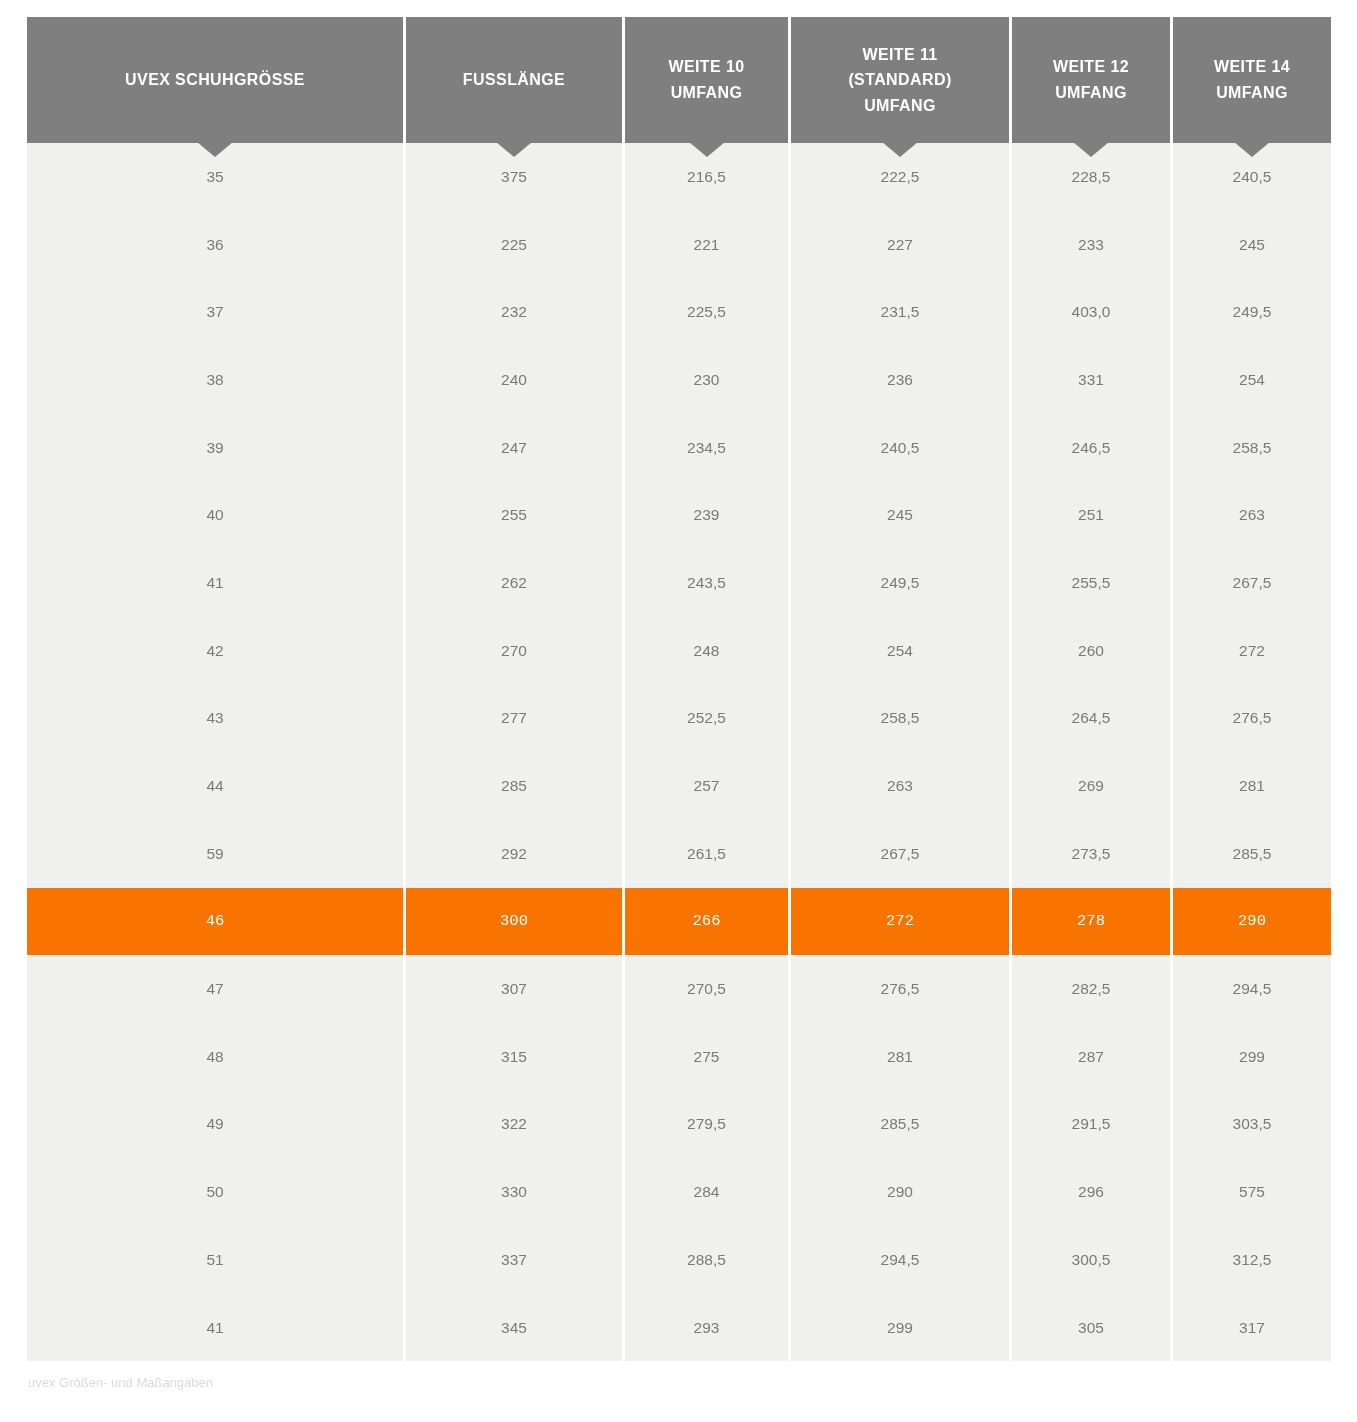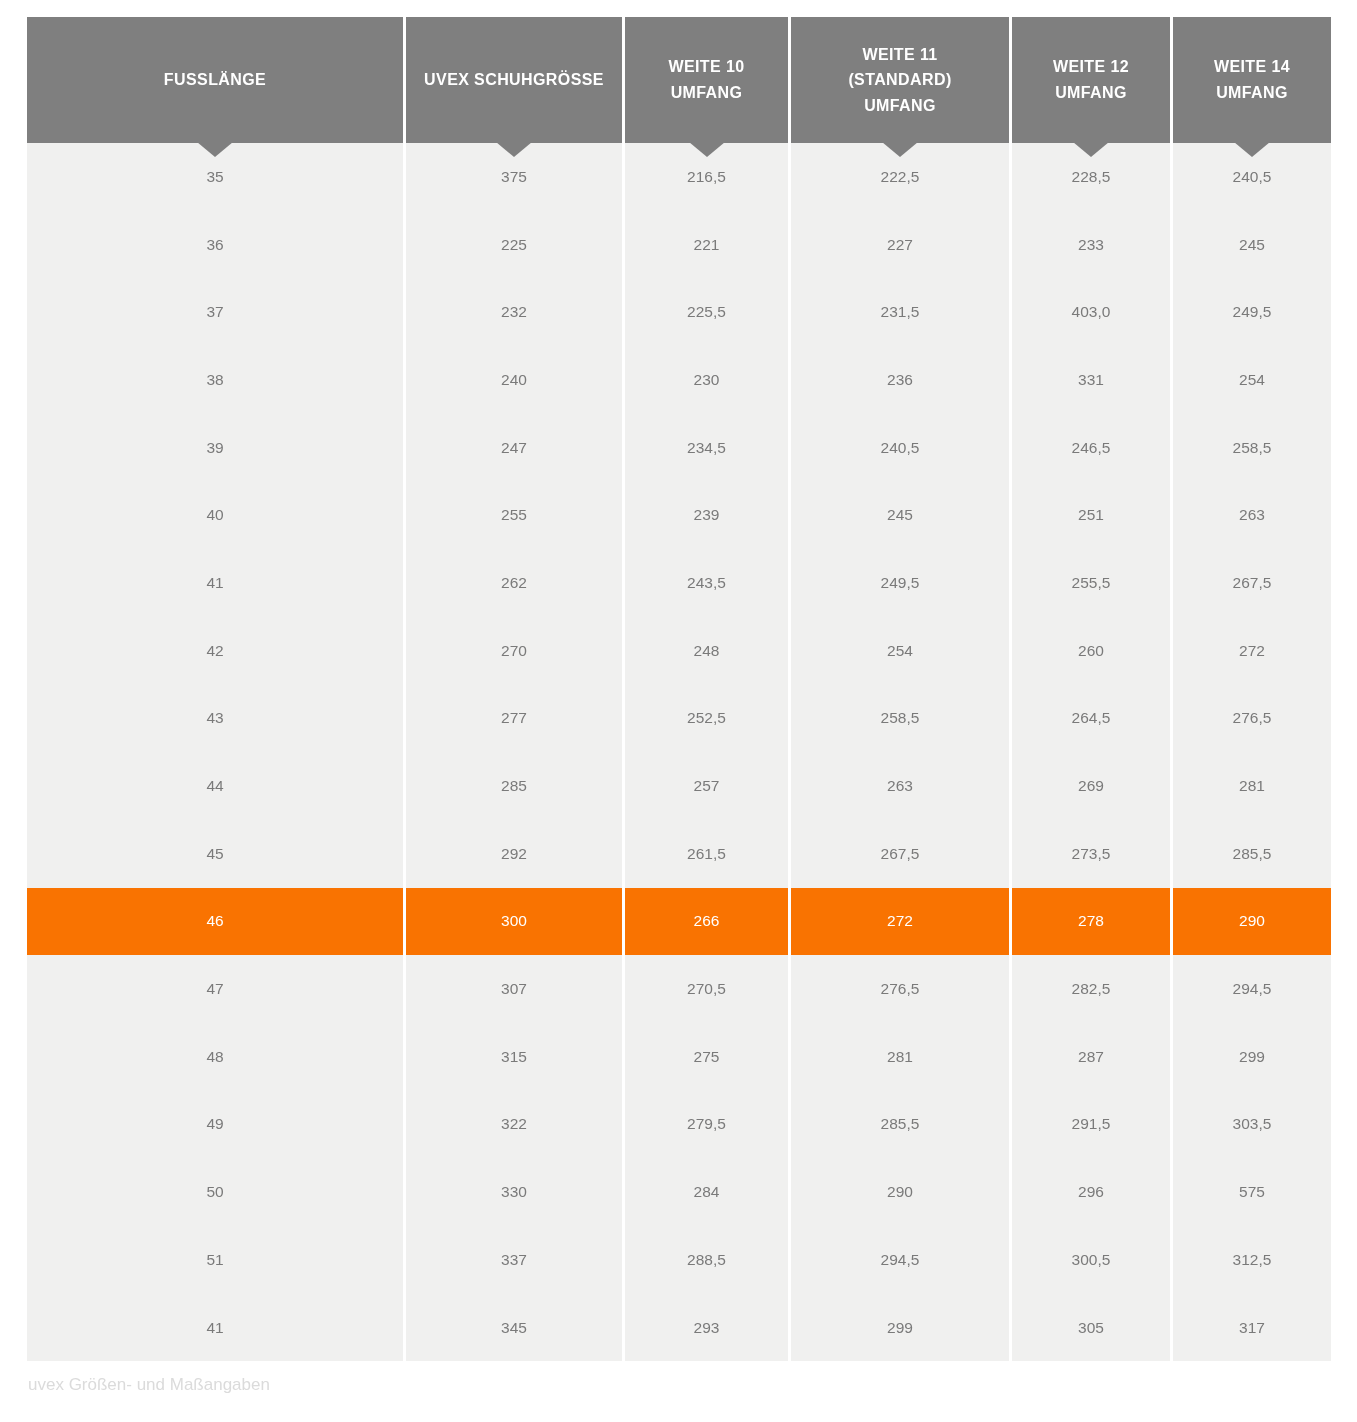--- a/index.html
+++ b/index.html
@@ -59,38 +59,39 @@
     height: 67.7px;
     display: flex;
     align-items: center;
     justify-content: center;
     color: var(--cell-text, #7a7a7a);
     font-size: 15.5px;
   }
   .tr.hl .td {
     background: var(--hl-bg, #f97301);
     color: var(--hl-text, #ffffff);
+    font-family: Liberation Mono, monospace;
   }
   .caption {
     margin: 14px 0 0 1px;
     color: var(--caption-text, #dbdbdb);
-    font-size: 17px;
+    font-size: 13px;
   }
 </style>
 </head>
 <body>
 
 <div class="page">
   <div class="size-table" id="size-table">
       <div class="th">
-        <span class="th-label">FUSSLÄNGE</span>
+        <span class="th-label">UVEX SCHUHGRÖSSE</span>
         <span class="pointer-icon"></span>
       </div>
       <div class="th">
-        <span class="th-label">UVEX SCHUHGRÖSSE</span>
+        <span class="th-label">FUSSLÄNGE</span>
         <span class="pointer-icon"></span>
       </div>
       <div class="th">
         <span class="th-label">WEITE 10
 UMFANG</span>
         <span class="pointer-icon"></span>
       </div>
       <div class="th">
         <span class="th-label">WEITE 11
 (STANDARD)
@@ -110,21 +111,21 @@
       <div class="tr"><div class="td">35</div><div class="td">375</div><div class="td">216,5</div><div class="td">222,5</div><div class="td">228,5</div><div class="td">240,5</div></div>
       <div class="tr"><div class="td">36</div><div class="td">225</div><div class="td">221</div><div class="td">227</div><div class="td">233</div><div class="td">245</div></div>
       <div class="tr"><div class="td">37</div><div class="td">232</div><div class="td">225,5</div><div class="td">231,5</div><div class="td">403,0</div><div class="td">249,5</div></div>
       <div class="tr"><div class="td">38</div><div class="td">240</div><div class="td">230</div><div class="td">236</div><div class="td">331</div><div class="td">254</div></div>
       <div class="tr"><div class="td">39</div><div class="td">247</div><div class="td">234,5</div><div class="td">240,5</div><div class="td">246,5</div><div class="td">258,5</div></div>
       <div class="tr"><div class="td">40</div><div class="td">255</div><div class="td">239</div><div class="td">245</div><div class="td">251</div><div class="td">263</div></div>
       <div class="tr"><div class="td">41</div><div class="td">262</div><div class="td">243,5</div><div class="td">249,5</div><div class="td">255,5</div><div class="td">267,5</div></div>
       <div class="tr"><div class="td">42</div><div class="td">270</div><div class="td">248</div><div class="td">254</div><div class="td">260</div><div class="td">272</div></div>
       <div class="tr"><div class="td">43</div><div class="td">277</div><div class="td">252,5</div><div class="td">258,5</div><div class="td">264,5</div><div class="td">276,5</div></div>
       <div class="tr"><div class="td">44</div><div class="td">285</div><div class="td">257</div><div class="td">263</div><div class="td">269</div><div class="td">281</div></div>
-      <div class="tr"><div class="td">45</div><div class="td">292</div><div class="td">261,5</div><div class="td">267,5</div><div class="td">273,5</div><div class="td">285,5</div></div>
+      <div class="tr"><div class="td">59</div><div class="td">292</div><div class="td">261,5</div><div class="td">267,5</div><div class="td">273,5</div><div class="td">285,5</div></div>
       <div class="tr hl"><div class="td">46</div><div class="td">300</div><div class="td">266</div><div class="td">272</div><div class="td">278</div><div class="td">290</div></div>
       <div class="tr"><div class="td">47</div><div class="td">307</div><div class="td">270,5</div><div class="td">276,5</div><div class="td">282,5</div><div class="td">294,5</div></div>
       <div class="tr"><div class="td">48</div><div class="td">315</div><div class="td">275</div><div class="td">281</div><div class="td">287</div><div class="td">299</div></div>
       <div class="tr"><div class="td">49</div><div class="td">322</div><div class="td">279,5</div><div class="td">285,5</div><div class="td">291,5</div><div class="td">303,5</div></div>
       <div class="tr"><div class="td">50</div><div class="td">330</div><div class="td">284</div><div class="td">290</div><div class="td">296</div><div class="td">575</div></div>
       <div class="tr"><div class="td">51</div><div class="td">337</div><div class="td">288,5</div><div class="td">294,5</div><div class="td">300,5</div><div class="td">312,5</div></div>
       <div class="tr"><div class="td">41</div><div class="td">345</div><div class="td">293</div><div class="td">299</div><div class="td">305</div><div class="td">317</div></div>
     </div>
   <div class="caption">uvex Größen- und Maßangaben</div>
 </div>

